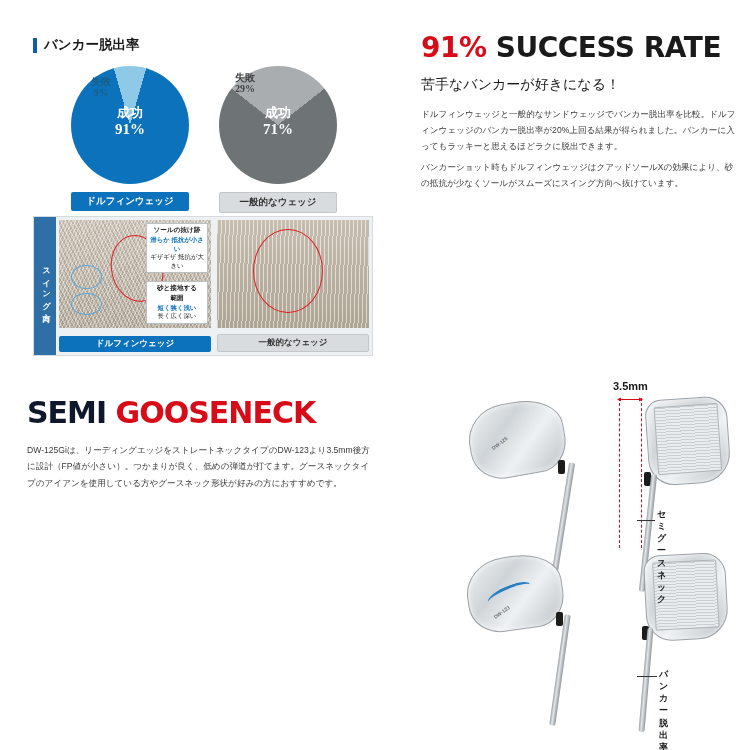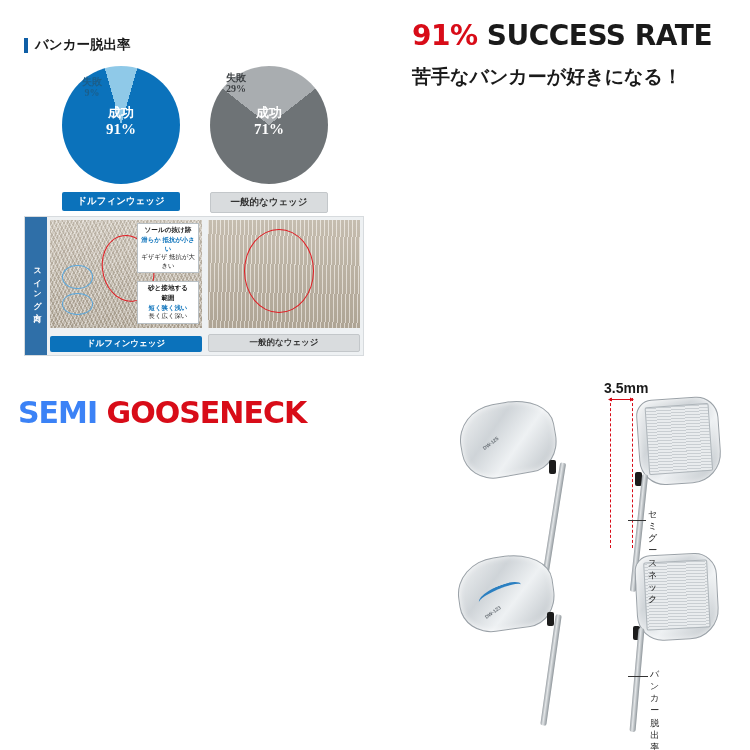--- a/index.html
+++ b/index.html
@@ -3,21 +3,21 @@
 <meta charset="utf-8">
 <style>
   * { box-sizing: border-box; margin: 0; padding: 0; }
   html, body {
     width: 750px; height: 750px;
     background: #ffffff;
     font-family: "Liberation Sans", sans-serif;
     color: #231f20;
     overflow: hidden;
   }
-  .page { position: relative; width: 628px; height: 750px; }
+  .page { position: relative; width: 628px; height: 750px; margin-left: 9px; }
 
   
   .bar-head {
     display: flex; align-items: center; gap: 7px;
     font-size: 13.5px; font-weight: bold; color: #1a1a1a;
   }
   .bar-head .bar {
     width: 4px; height: 15px; background: #0f5fa6; display: block;
   }
 
@@ -115,57 +115,57 @@
     position: absolute; background: #ffffff; border: 1px solid #b9c0c5;
     font-size: 6.4px; line-height: 1.35; padding: 2px 3px; width: 62px;
     color: #222; text-align: center;
   }
   .callout .ttl { font-weight: bold; display: block; margin-bottom: 1px; font-size: 6.6px; }
   .callout .hl { color: #0b72bb; font-weight: bold; }
   .co1 { left: 112px; top: 6px; }
   .co2 { left: 112px; top: 64px; }
 
   
-  .panel-success { position: absolute; left: 412px; top: 22px; width: 320px; }
+  .panel-success { position: absolute; left: 412px; top: 34px; width: 320px; }
   .success-title {
     font-size: 28px; font-weight: bold; letter-spacing: -0.5px;
     font-family: "DejaVu Sans", sans-serif;
     color: #1a1a1a; line-height: 1;
   }
   .success-title .pct { color: #d80c18; }
   .success-sub {
-    margin-top: 14px; font-size: 19px; font-weight: bold; color: #1a1a1a;
+    margin-top: 14px; font-size: 14px; font-weight: normal; color: #1a1a1a;
   }
   .success-body {
     margin-top: 13px; font-size: 8.6px; line-height: 1.85; color: #3a3a3a;
   }
   .success-body p { margin-bottom: 5px; }
 
   
   .panel-goose { position: absolute; left: 18px; top: 398px; width: 360px; }
   .goose-title {
     font-size: 30px; font-weight: bold; letter-spacing: -1px;
     font-family: "DejaVu Sans", sans-serif; line-height: 1;
   }
-  .goose-title .t1 { color: #3b82f6; }
+  .goose-title .t1 { color: #0f172a; }
   .goose-title .t2 { color: #d80c18; }
   .goose-sub {
     margin-top: 16px; font-size: 13.5px; font-weight: bold; color: #1a1a1a;
   }
   .goose-body {
     margin-top: 14px; font-size: 8.6px; line-height: 1.9; color: #3a3a3a;
     width: 350px;
   }
 
   
   .panel-clubs { position: absolute; left: 400px; top: 378px; width: 340px; height: 350px; }
 
   .dim-label {
     position: absolute; left: 604px; top: 380px;
-    font-size: 14px; font-weight: bold; color: #1a1a1a;
+    font-size: 11px; font-weight: bold; color: #1a1a1a;
   }
   .dim-arrow {
     position: absolute; left: 608px; top: 396px; width: 26px; height: 7px;
   }
   .dash-v {
     position: absolute; width: 0; border-left: 1px dashed #d80c18;
   }
   .dash-v.v1 { left: 610px; top: 398px; height: 150px; }
   .dash-v.v2 { left: 632px; top: 398px; height: 150px; }
 
@@ -194,23 +194,22 @@
   .hosel-mark {
     position: absolute; font-size: 5px; color: #6d747a; transform: rotate(-28deg);
     font-weight: bold;
   }
   .blue-swoosh {
     position: absolute; width: 46px; height: 16px;
     border-top: 3px solid #2a7fc1; border-radius: 60% 40% 0 0;
     transform: rotate(-12deg);
   }
   .nn-label {
-    position: absolute; font-size: 9px; font-weight: normal; color: #1a1a1a;
+    position: absolute; font-size: 9px; font-weight: bold; color: #1a1a1a;
     line-height: 1.35;
-    text-align: right;
   }
   .lead-line {
     position: absolute; height: 0; border-top: 1px solid #333;
   }
 
   
   #clubA .head {
     width: 96px; height: 74px; left: 60px; top: 24px;
     border-radius: 40% 46% 30% 34% / 48% 40% 44% 40%;
     transform: rotate(-10deg);
@@ -328,27 +327,30 @@
     </div>
   </section>
 
   <section class="panel-success">
     <h1 class="success-title">
       <span class="pct">91%</span>
       <span>SUCCESS RATE</span>
     </h1>
     <h2 class="success-sub">苦手なバンカーが好きになる！</h2>
     <div class="success-body">
+      <p>ドルフィンウェッジと一般的なサンドウェッジでバンカー脱出率を比較。ドルフィンウェッジのバンカー脱出率が20%上回る結果が得られました。バンカーに入ってもラッキーと思えるほどラクに脱出できます。</p>
+      <p>バンカーショット時もドルフィンウェッジはクアッドソールXの効果により、砂の抵抗が少なくソールがスムーズにスイング方向へ抜けています。</p>
     </div>
   </section>
 
   <section class="panel-goose">
     <h1 class="goose-title">
       <span class="t1">SEMI </span><span class="t2">GOOSENECK</span>
     </h1>
+    <p class="goose-body">DW-125Giは、リーディングエッジをストレートネックタイプのDW-123より3.5mm後方に設計（FP値が小さい）。つかまりが良く、低めの弾道が打てます。グースネックタイプのアイアンを使用している方やグースネック形状が好みの方におすすめです。</p>
   </section>
 
   <section class="panel-clubs">
 
     <div class="club" id="clubA">
       <div class="head">
         <span class="hosel-mark" style="left:20px; top:34px;">DW-125</span>
       </div>
       <div class="ferrule"></div>
       <div class="shaft"></div>

